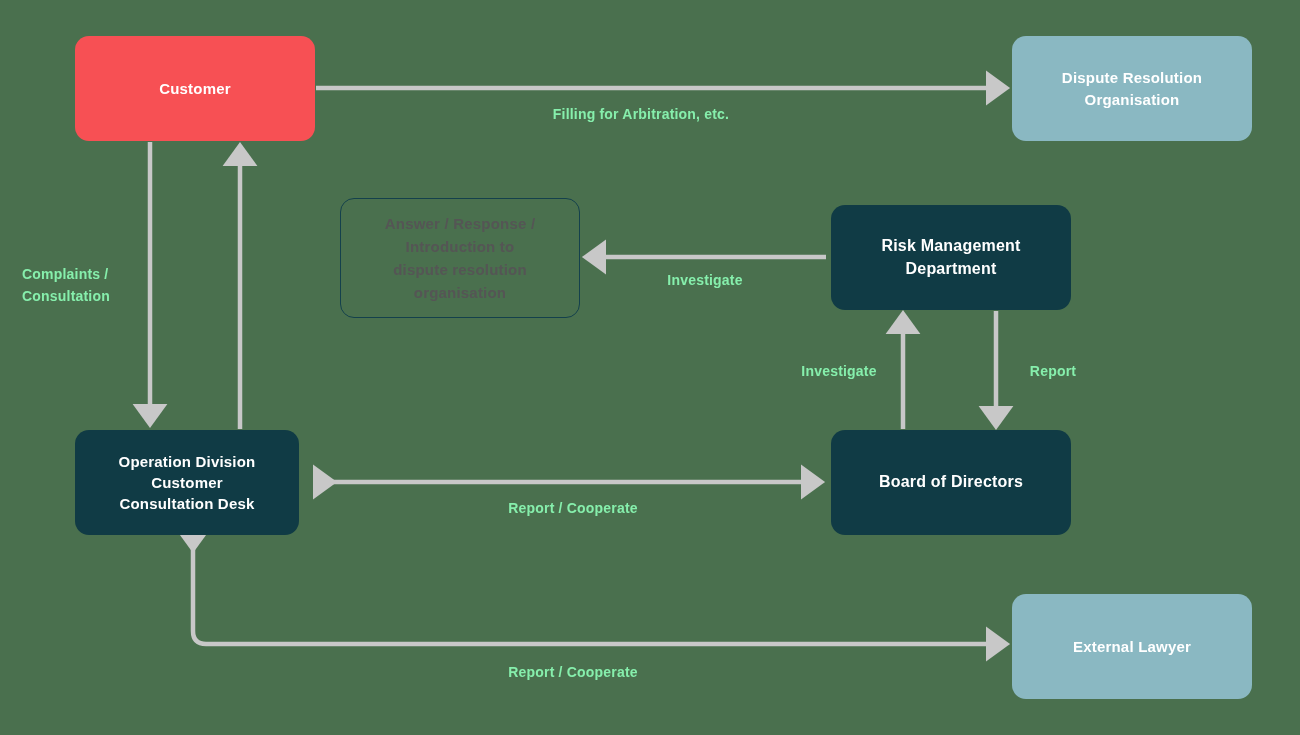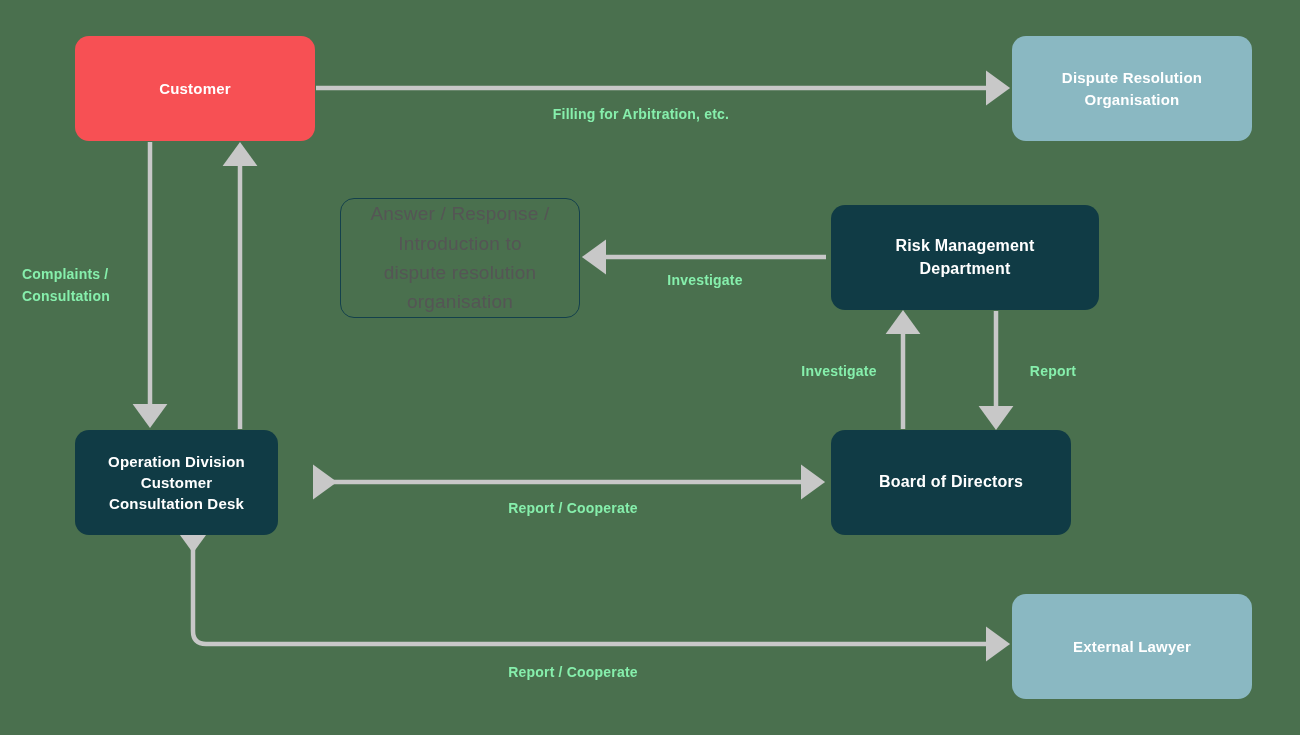--- a/index.html
+++ b/index.html
@@ -49,22 +49,22 @@
   .node.lightblue {
     background: #8ab8c2;
     color: #ffffff;
     font-size: 15px;
     font-weight: 600;
   }
   .node.outline {
     background: transparent;
     border: 1.6px solid #14414c;
     color: #555555;
-    font-size: 19px;
-    font-weight: 400;
+    font-size: 15px;
+    font-weight: 700;
     line-height: 1.55;
   }
   .edge-label {
     position: absolute;
     color: #86efac;
     font-size: 14px;
     font-weight: 700;
     letter-spacing: 0.2px;
     line-height: 1.6;
     white-space: pre-line;
@@ -103,24 +103,24 @@
   <div class="node red" style="left:75px; top:36px; width:240px; height:105px;">Customer</div>
 
   <div class="node lightblue" style="left:1012px; top:36px; width:240px; height:105px;">Dispute Resolution
 Organisation</div>
 
   <div class="node outline" style="left:340px; top:198px; width:240px; height:120px;">Answer / Response /
 Introduction to
 dispute resolution
 organisation</div>
 
-  <div class="node teal" style="left:831px; top:205px; width:268px; height:105px;">Risk Management
+  <div class="node teal" style="left:831px; top:205px; width:240px; height:105px;">Risk Management
 Department</div>
 
-  <div class="node teal" style="left:75px; top:430px; width:203px; height:105px; font-size:15px;">Operation Division
+  <div class="node teal" style="left:75px; top:430px; width:224px; height:105px; font-size:15px;">Operation Division
 Customer
 Consultation Desk</div>
 
   <div class="node lightblue" style="left:1012px; top:594px; width:240px; height:105px;">External Lawyer</div>
 
   <div class="node teal" style="left:831px; top:430px; width:240px; height:105px;">Board of Directors</div>
 
   <div class="edge-label el-center" style="left:641px; top:114px;">Filling for Arbitration, etc.</div>
 
   <div class="edge-label" style="left:22px; top:263px;">Complaints /

